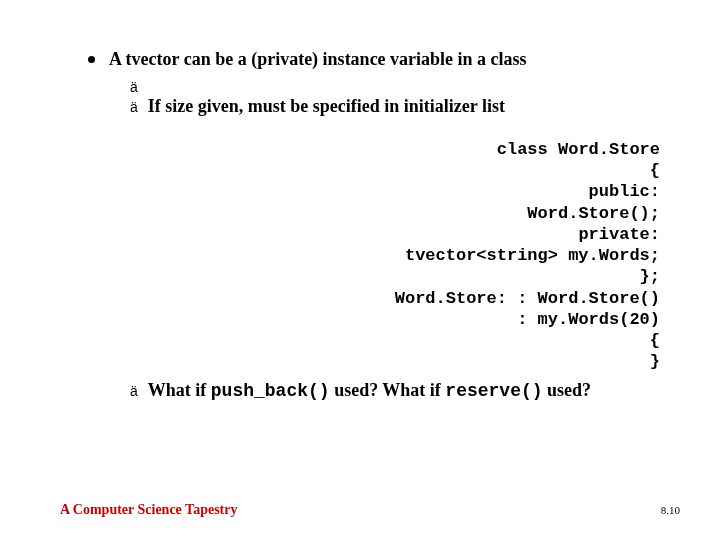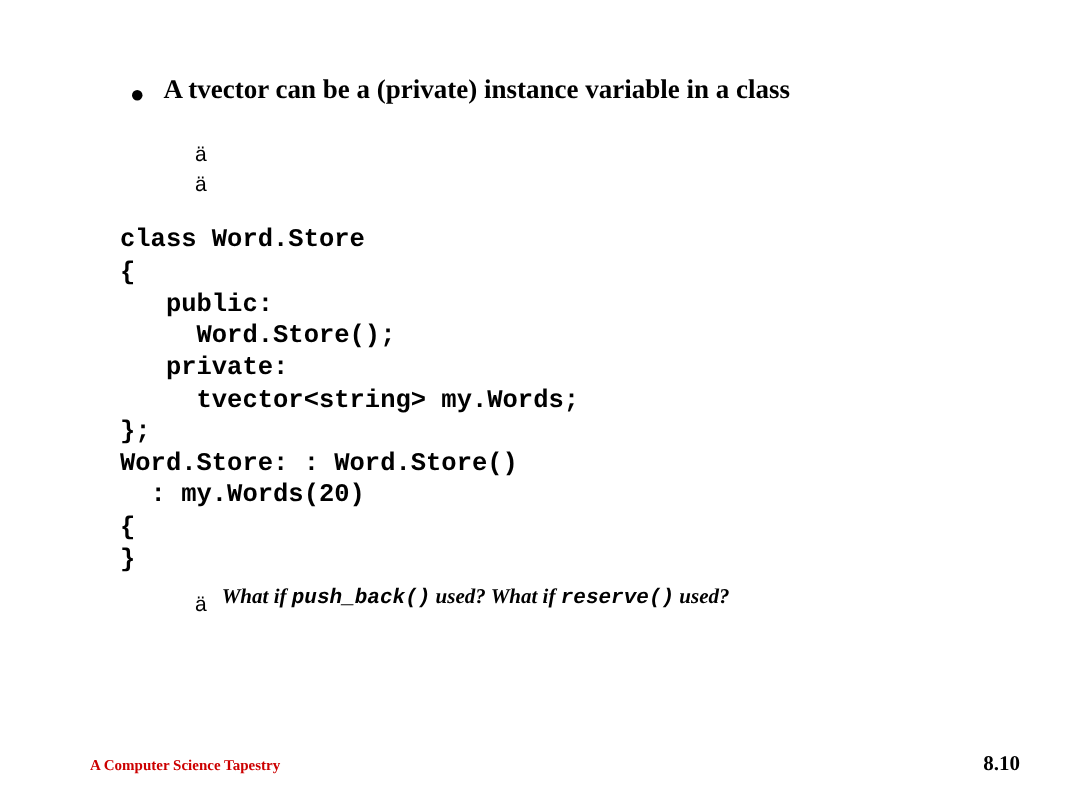--- a/index.html
+++ b/index.html
@@ -17,23 +17,23 @@
   }
   .title {
     font-family: Arial, Helvetica, sans-serif;
     font-weight: bold;
     font-size: 30px;
     color: #000000;
     margin-bottom: 28px;
   }
   .bullet-level1 {
     display: flex;
-    align-items: center;
+    align-items: flex-start;
     margin-left: 28px;
-    margin-bottom: 19px;
+    margin-bottom: 4px;
   }
   .bullet-dot {
     width: 7px;
     height: 7px;
     background: #000;
     border-radius: 50%;
     flex-shrink: 0;
     margin-top: 8px;
     margin-right: 14px;
   }
@@ -54,77 +54,78 @@
     margin-right: 10px;
     margin-top: 4px;
     flex-shrink: 0;
     font-family: Arial, sans-serif;
   }
   .code-block {
     font-family: "Courier New", Courier, monospace;
     font-weight: bold;
     font-size: 17px;
     line-height: 1.25;
-    margin-left: 20px;
+    margin-left: 32px;
     margin-top: 20px;
     white-space: pre;
+    text-align: right;
   }
   .question-line {
     display: flex;
     align-items: flex-start;
     margin-left: 70px;
     margin-top: 6px;
   }
   .question-text {
-    font-size: 14px;
+    font-size: 18px;
     font-weight: bold;
     line-height: 1.3;
-    font-style: italic;
   }
   .mono-inline {
     font-family: "Courier New", Courier, monospace;
   }
   .footer {
     position: absolute;
     bottom: 22px;
     left: 60px;
     right: 40px;
     display: flex;
     justify-content: space-between;
     align-items: baseline;
   }
   .footer-left {
     color: #cc0000;
     font-weight: bold;
-    font-size: 10px;
+    font-size: 14px;
   }
   .footer-right {
     color: #000;
-    font-weight: bold;
-    font-size: 14px;
+    font-weight: normal;
+    font-size: 11px;
     padding-left: 42px;
   }
 </style>
 </head>
 <body>
 
 <div class="slide">
 
 
   <div class="bullet-level1">
     <span class="bullet-dot"></span>
     <span class="bullet-text">A tvector can be a (private) instance variable in a class</span>
   </div>
 
   <div class="bullet-level2">
     <span class="arrow-icon">ä</span>
   </div>
 
   <div class="bullet-level2">
     <span class="arrow-icon">ä</span>
+    <span class="bullet-text">If size given, must be specified in initializer list</span>
   </div>
 
   <div class="code-block">class Word.Store
 {
    public:
      Word.Store();
    private:
      tvector&lt;string&gt; my.Words;
 };
 Word.Store: : Word.Store()

